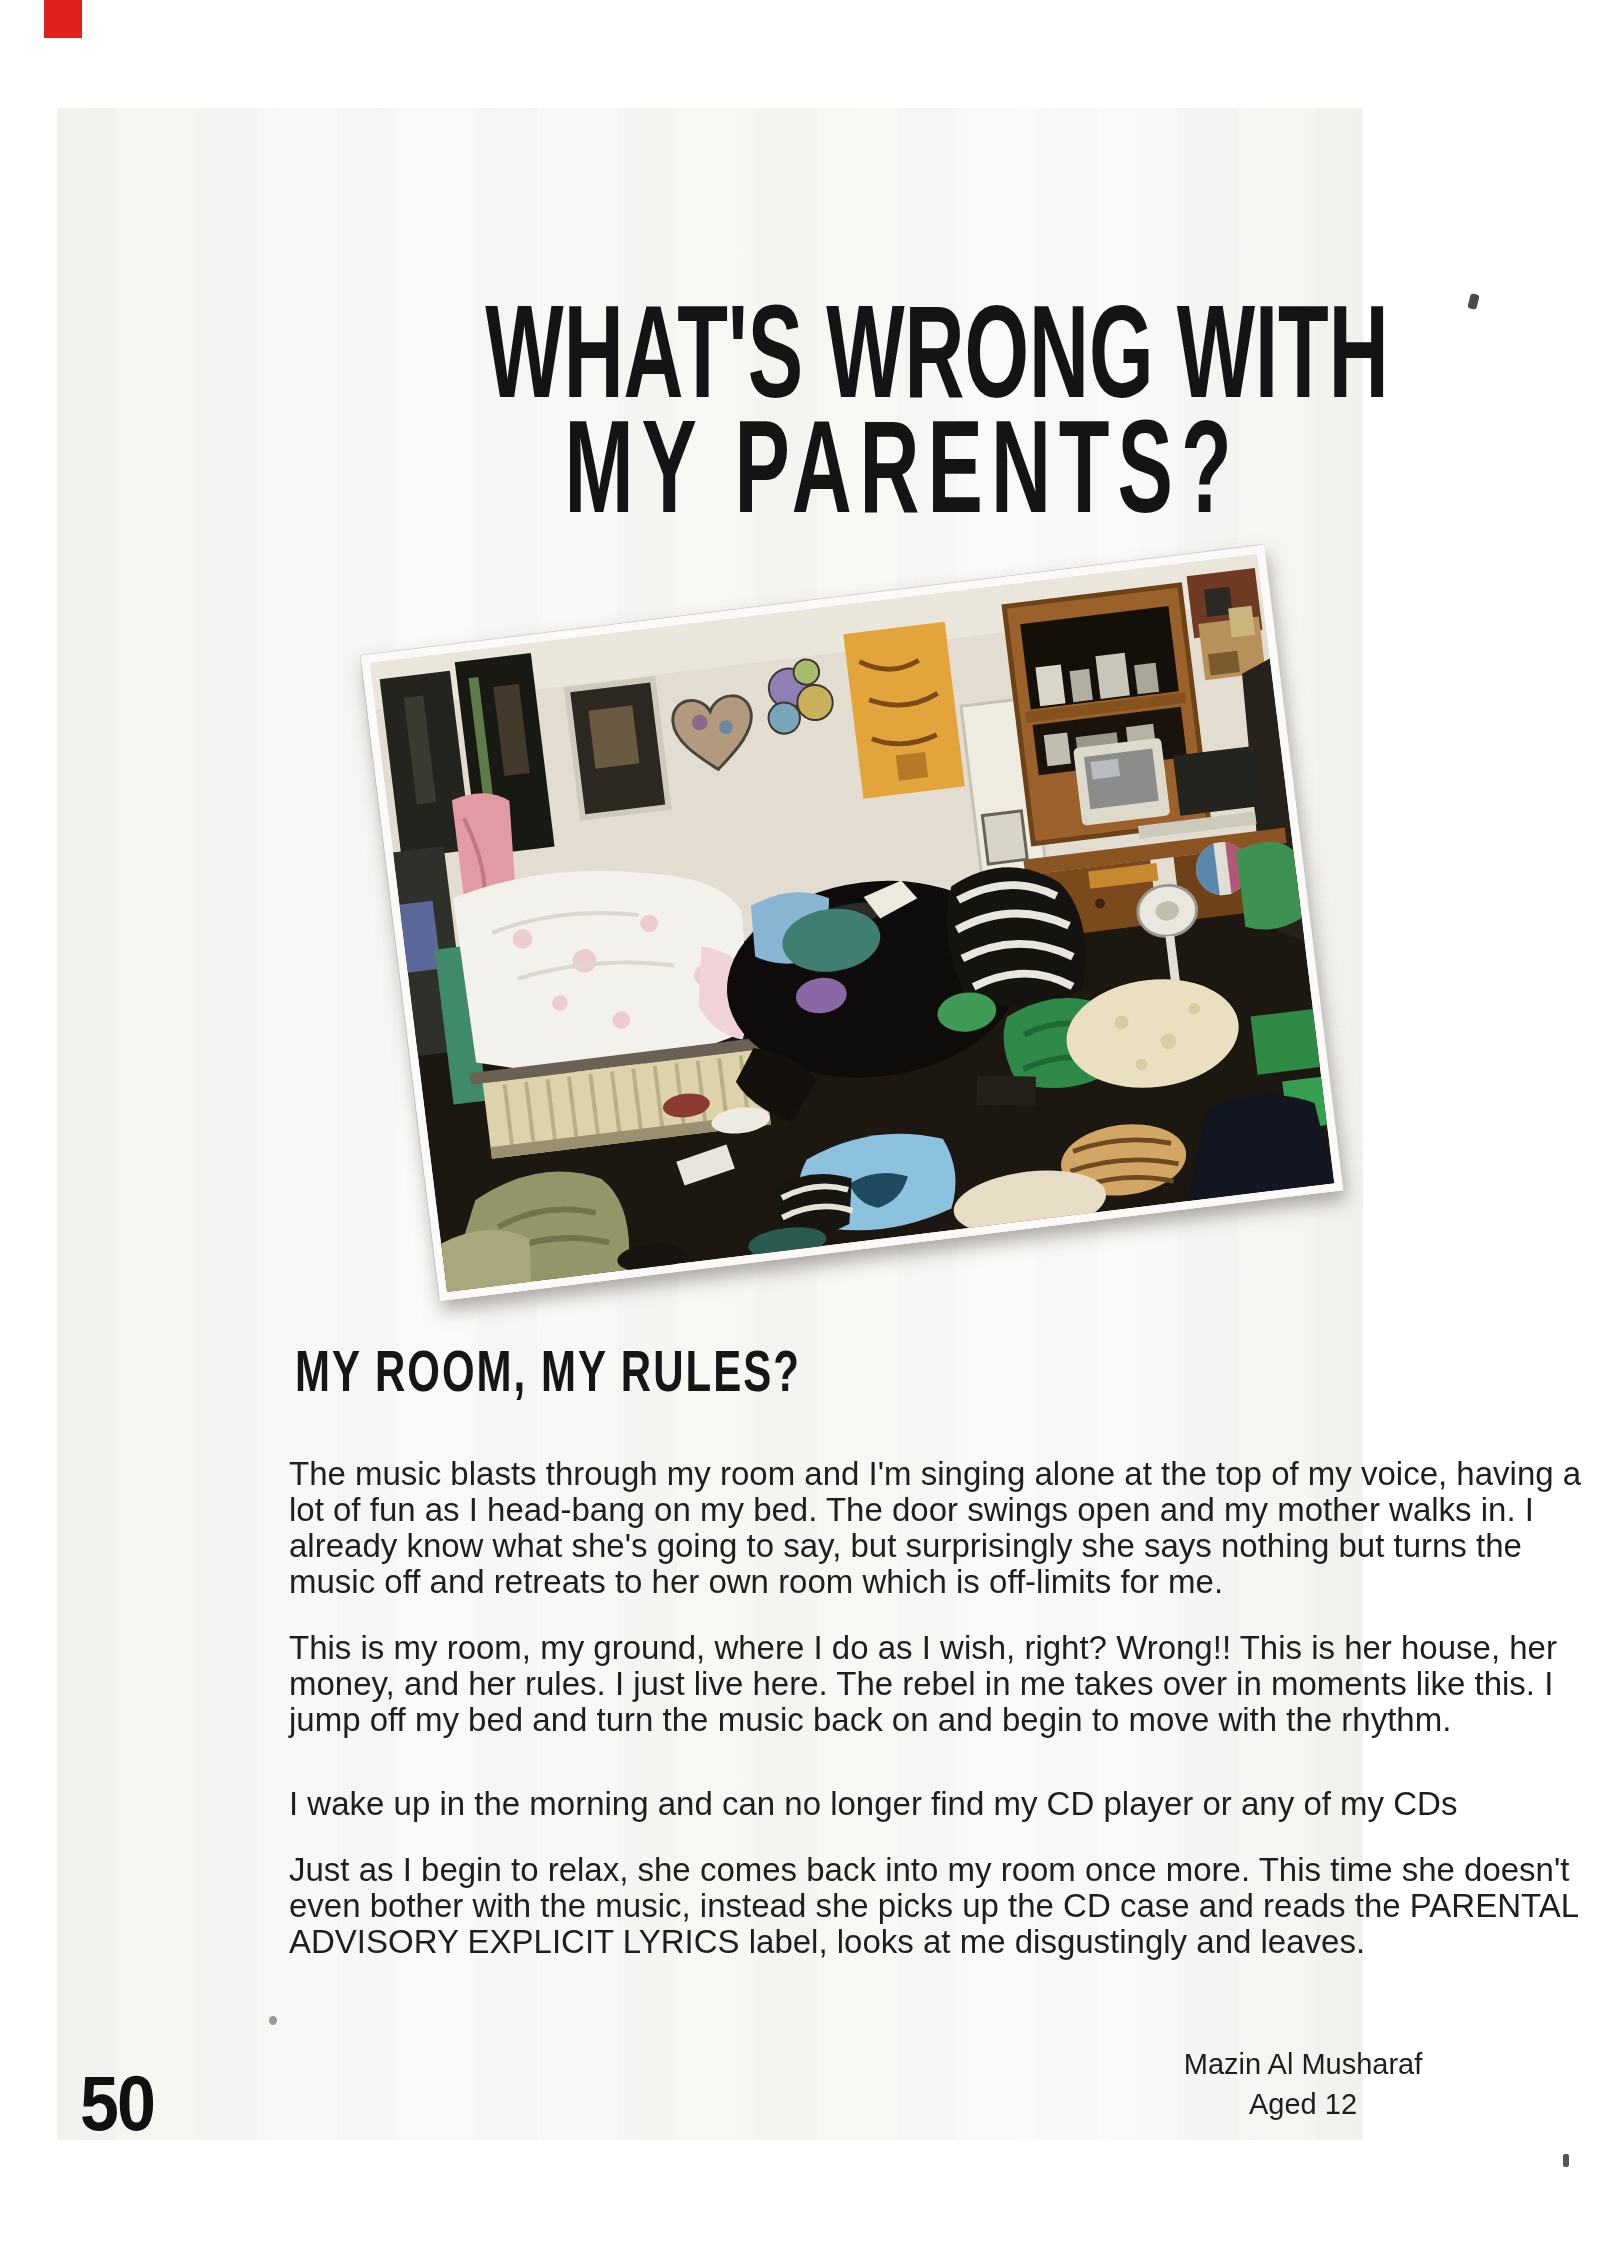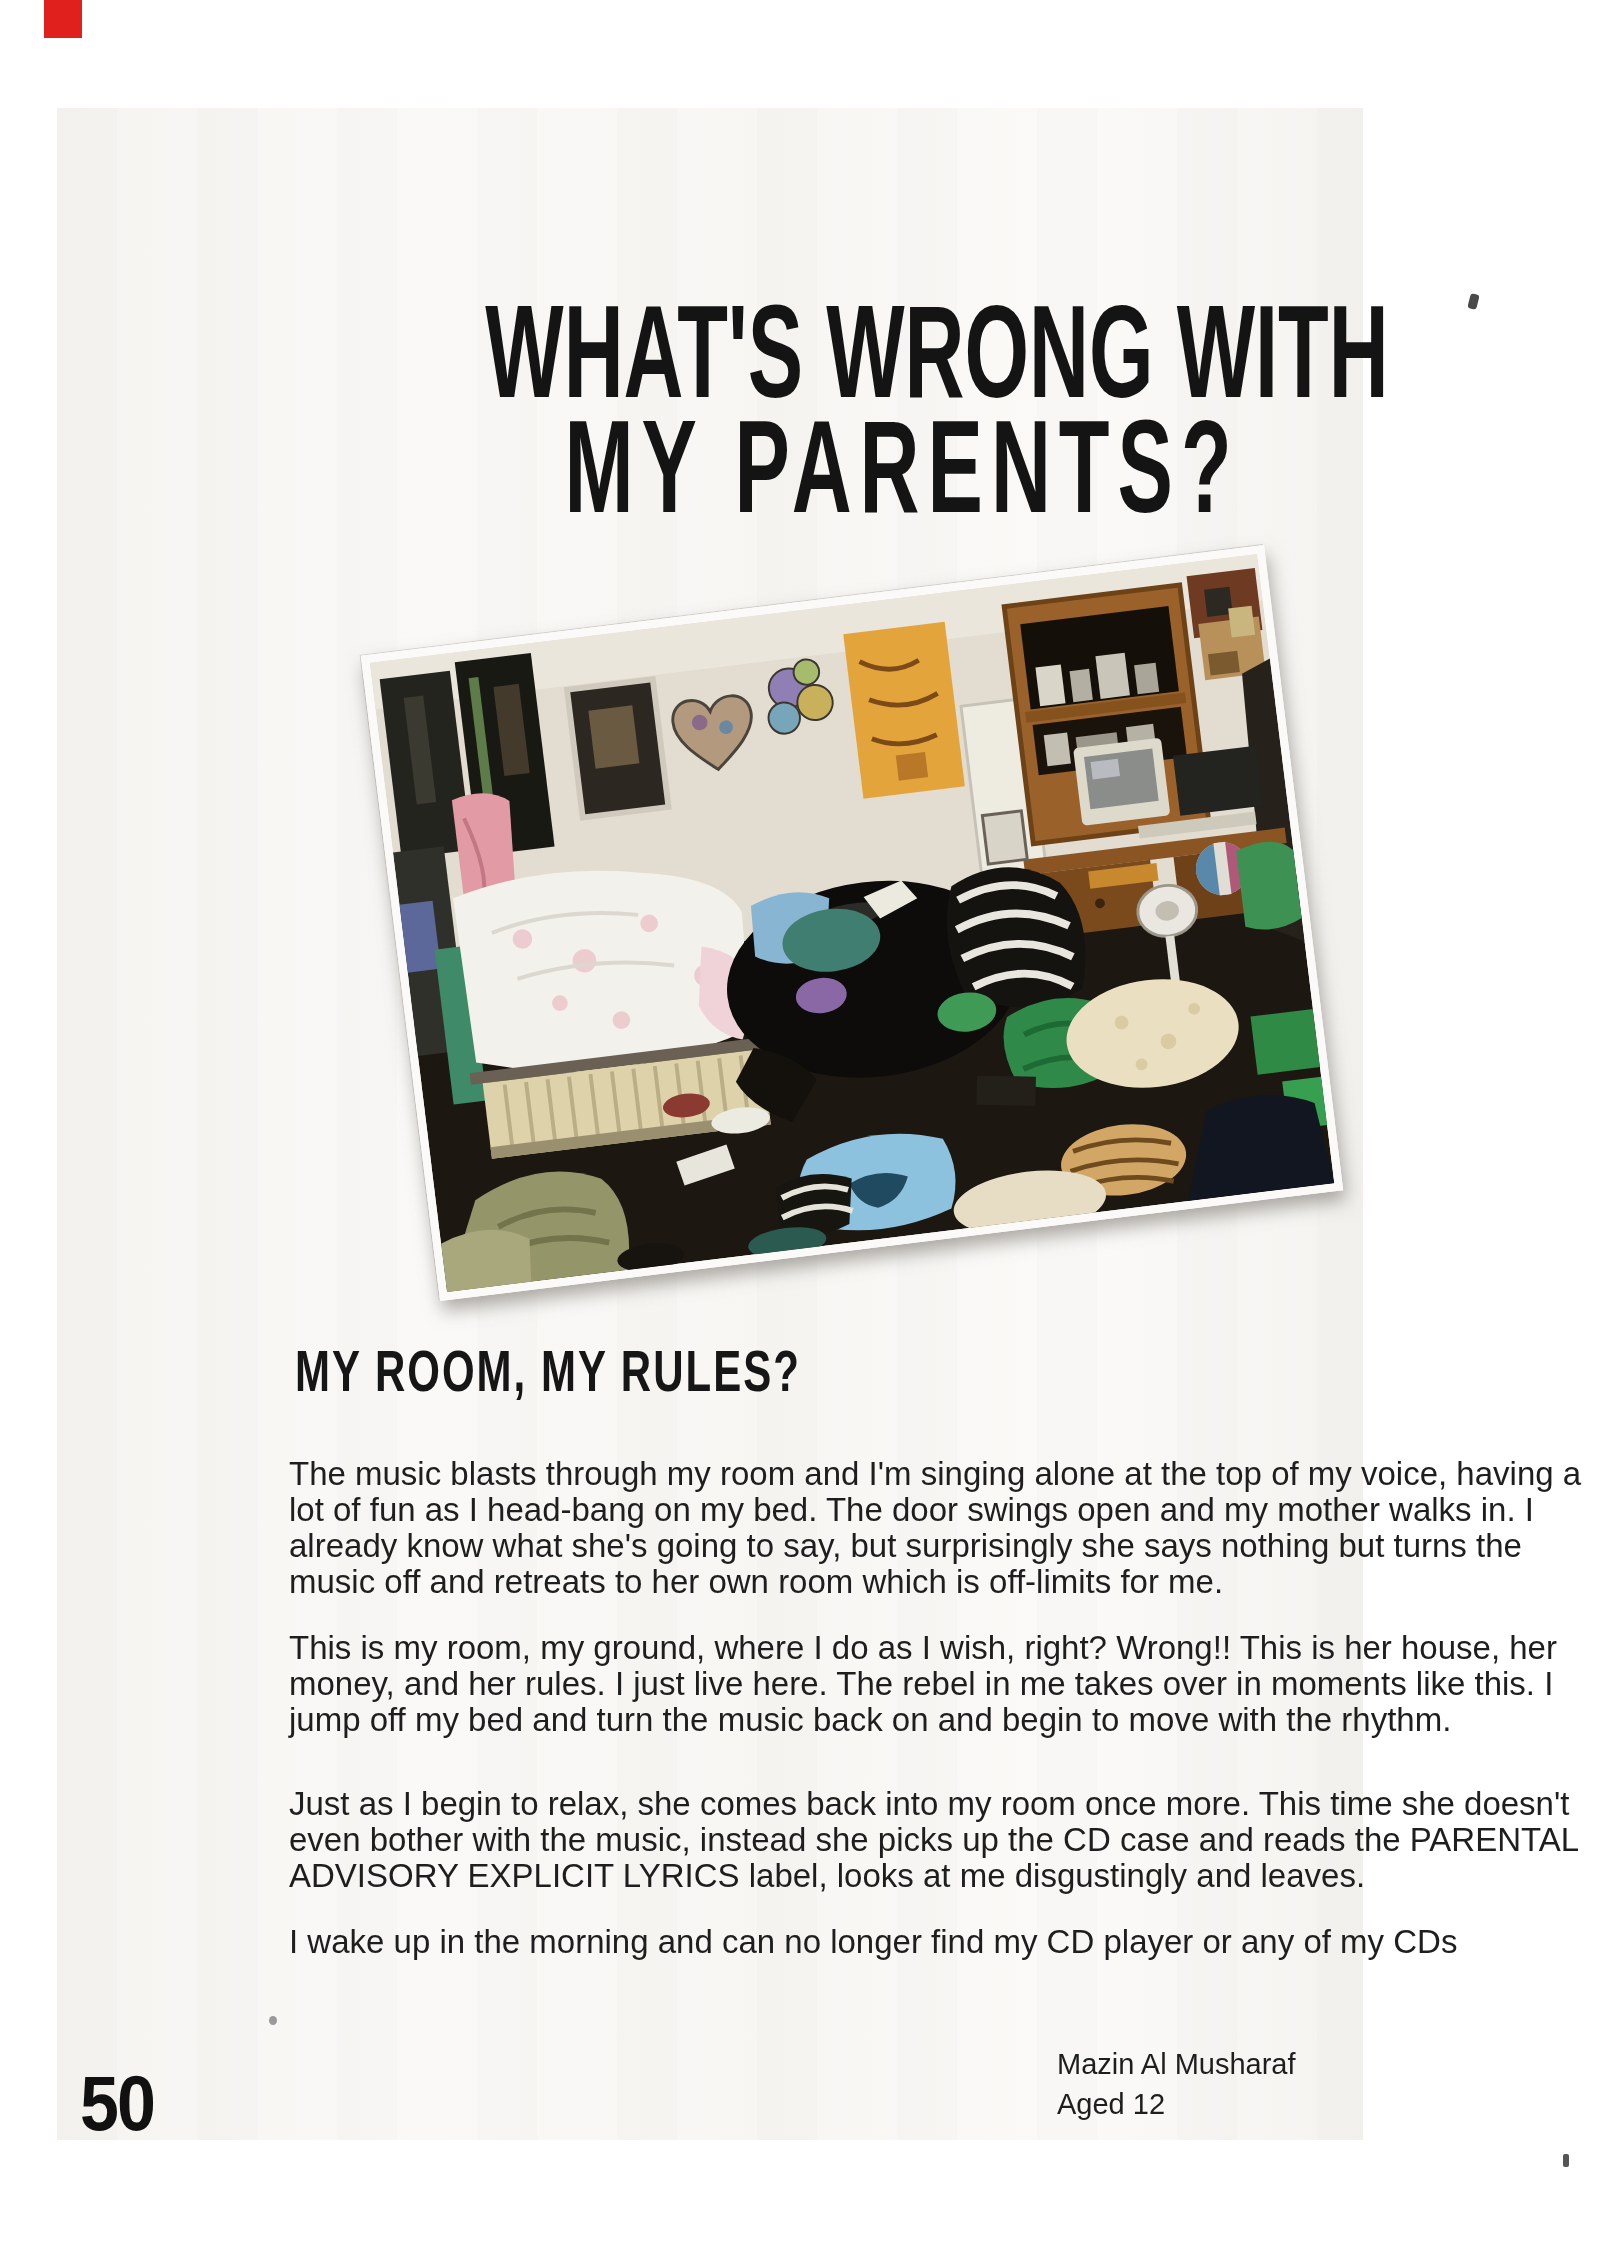--- a/index.html
+++ b/index.html
@@ -37,21 +37,21 @@
                    transform:scaleY(1.35);transform-origin:top left;white-space:nowrap;}
 
   
   .body-copy{position:absolute;left:232px;top:1348px;width:1294px;
              font-size:33px;line-height:36px;color:#1e1e1e;}
   .body-copy p{margin:0 0 30px 0;}
   .body-copy p:nth-of-type(3){margin-top:48px;}
   .body-copy p:nth-of-type(4){margin-top:12px;}
 
   
-  .byline{position:absolute;left:1000px;top:1936px;width:492px;text-align:left;
+  .byline{position:absolute;left:1000px;top:1936px;width:492px;text-align:center;
           font-size:29px;line-height:40px;color:#1e1e1e;}
 
   
   .pageno{position:absolute;left:80px;top:2058px;font-size:70px;font-weight:900;
           letter-spacing:-2px;color:#111;transform:scaleY(1.12);transform-origin:top left;}
 
   
   .speck{position:absolute;background:#4a4a4a;}
   .speck.s1{left:1412px;top:186px;width:9px;height:15px;transform:rotate(14deg);border-radius:3px;}
   .speck.s2{left:1506px;top:2046px;width:6px;height:13px;border-radius:2px;background:#555;}
@@ -207,22 +207,22 @@
           <rect x="560" y="500" width="60" height="30" fill="#23201a" transform="rotate(8 590 515)"></rect>
         </g>
       </svg>
     </div>
 
     <h2 class="section-heading">MY ROOM, MY RULES?</h2>
 
     <div class="body-copy">
       <p>The music blasts through my room and I'm singing alone at the top of my voice, having a lot of fun as I head-bang on my bed. The door swings open and my mother walks in. I already know what she's going to say, but surprisingly she says nothing but turns the music off and retreats to her own room which is off-limits for me.</p>
       <p>This is my room, my ground, where I do as I wish, right? Wrong!! This is her house, her money, and her rules. I just live here. The rebel in me takes over in moments like this. I jump off my bed and turn the music back on and begin to move with the rhythm.</p>
+      <p>I wake up in the morning and can no longer find my CD player or any of my CDs</p>
       <p>Just as I begin to relax, she comes back into my room once more. This time she doesn't even bother with the music, instead she picks up the CD case and reads the PARENTAL ADVISORY EXPLICIT LYRICS label, looks at me disgustingly and leaves.</p>
-      <p>I wake up in the morning and can no longer find my CD player or any of my CDs</p>
     </div>
 
     <div class="speck s3"></div>
 
     <div class="byline">
       <div>Mazin Al Musharaf</div>
       <div>Aged 12</div>
     </div>
 
     <div class="speck s2"></div>

